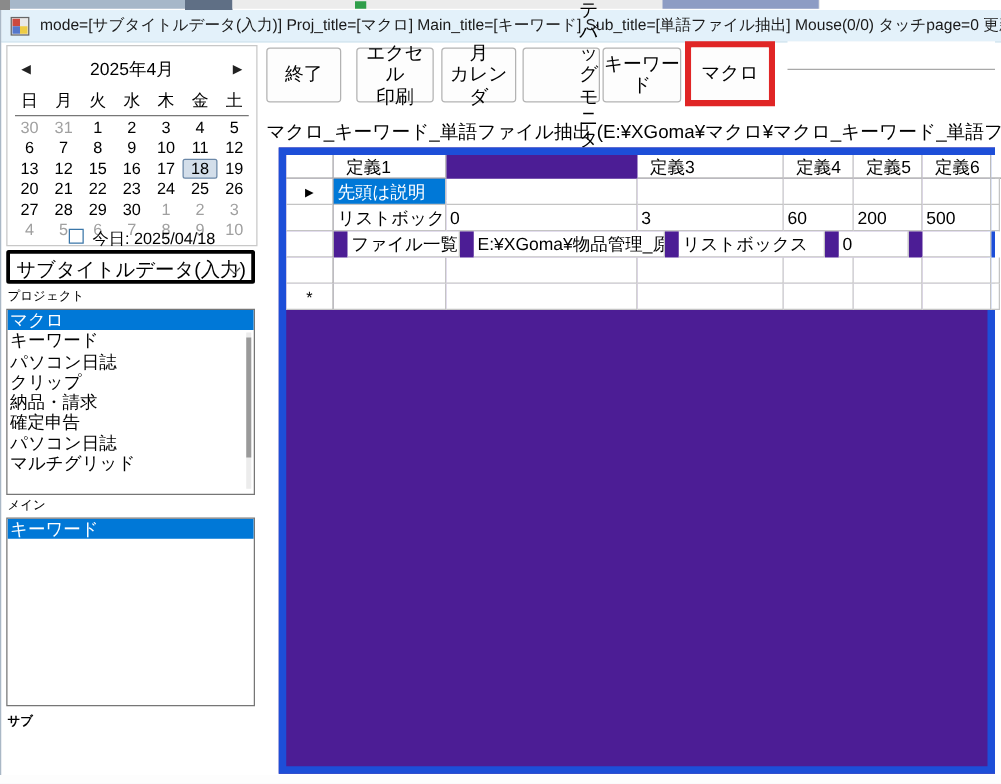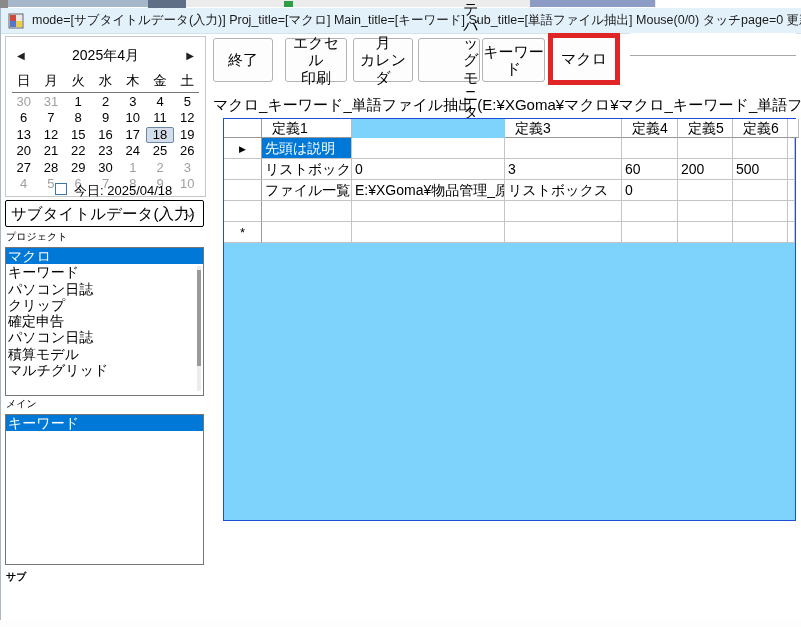--- a/index.html
+++ b/index.html
@@ -41,41 +41,41 @@
   #btn-debug{left:418px;width:62px;padding-left:44px;}
   #btn-keyword{left:482px;width:63px;}
   #macro-frame{position:absolute;left:548px;top:33px;width:72px;height:52px;border:5px solid #e02525;box-sizing:border-box;}
   #btn-macro{position:absolute;left:0;top:0;width:62px;height:42px;border:none;border-radius:0;}
   #partial-control{position:absolute;left:630px;top:33px;width:166px;height:22px;background:#fff;border-bottom:1px solid #a8a8a8;}
   
   #grid-caption{position:absolute;left:213px;top:96px;width:588px;height:18px;font-size:15px;
                 white-space:nowrap;overflow:hidden;}
   
   #mode-select{position:absolute;left:5px;top:200px;width:199px;height:27px;background:#fff;
-               border:1px solid #000000;border-radius:2px;box-sizing:border-box;}
+               border:3px solid #000000;border-radius:2px;box-sizing:border-box;}
   #mode-select-value{position:absolute;left:5px;top:3px;font-size:15.5px;white-space:nowrap;}
   #mode-chevron{position:absolute;right:9px;top:8px;width:8px;height:8px;}
   #mode-chevron:before{content:"";position:absolute;left:0;top:0;width:6px;height:6px;
                border-right:1.5px solid #5a5a5a;border-bottom:1.5px solid #5a5a5a;transform:rotate(45deg);}
   .side-label{position:absolute;left:6px;font-size:10px;height:16px;}
   #label-project{top:230px;}
   #label-main{top:397px;}
   #label-sub{top:570px;font-weight:bold;}
   .listbox{position:absolute;left:5px;width:199px;background:#fff;border:1px solid #767676;
            box-sizing:border-box;overflow:hidden;}
   #project-list{top:247px;height:149px;}
   #main-list{top:414px;height:151px;}
   #sub-list{top:587px;height:40px;}
   .li{height:16.3px;line-height:16.3px;font-size:14px;padding-left:2px;white-space:nowrap;overflow:hidden;}
   .li.sel{background:#0078d7;color:#fff;}
   #project-scrollbar{position:absolute;right:2px;top:18px;width:4px;height:125px;background:#ececec;}
   #project-scroll-thumb{position:absolute;left:0;top:4px;width:4px;height:96px;background:#9a9a9a;}
   
-  #grid{position:absolute;left:223px;top:118px;width:573px;height:403px;background:#7dd3fc;
-        border:1px solid #1d4ed8;box-sizing:border-box;}
+  #grid{position:absolute;left:223px;top:118px;width:573px;height:501px;background:#4c1d95;
+        border:6px solid #1d4ed8;box-sizing:border-box;}
   .grow{display:flex;}
   .gcell{flex:none;box-sizing:border-box;background:#fff;border-right:1px solid #c4c4c4;
          border-bottom:1px solid #c4c4c4;font-size:14px;line-height:20px;padding-left:3px;
          white-space:nowrap;overflow:hidden;}
   .ghead .gcell{border-right:1px solid #bcbcbc;border-bottom:1px solid #979797;line-height:18px;padding-left:10px;}
   .gcell.rh{border-right:1px solid #9b9b9b;padding-left:0;text-align:center;}
   .gcell.sel{background:#0078d7;color:#fff;}
   .rh .cur{font-size:9px;display:inline-block;transform:translateY(-1px);}
   .rh .new{font-size:13px;}
 </style>
@@ -187,23 +187,23 @@
   </div>
   <div id="label-project" class="side-label">プロジェクト</div>
   <div id="project-list" class="listbox">
     <div id="project-scrollbar">
       <div id="project-scroll-thumb"></div>
     </div>
   <div class="li sel">マクロ</div>
       <div class="li">キーワード</div>
       <div class="li">パソコン日誌</div>
       <div class="li">クリップ</div>
+      <div class="li">納品・請求</div>
       <div class="li">確定申告</div>
       <div class="li">パソコン日誌</div>
-      <div class="li">積算モデル</div>
       <div class="li">マルチグリッド</div>
     </div>
   <div id="label-main" class="side-label">メイン</div>
   <div id="main-list" class="listbox">
       <div class="li sel">キーワード</div>
     </div>
   <div id="label-sub" class="side-label">サブ</div>
 
   <div id="grid">
       <div class="grow ghead" style="height: 19px;">
@@ -229,21 +229,21 @@
       <div class="grow" style="height: 21px;">
         <div class="gcell rh" style="width: 38px;"></div>
         <div class="gcell" style="width: 90px;">リストボックス</div>
         <div class="gcell" style="width: 153px;">0</div>
         <div class="gcell" style="width: 117px;">3</div>
         <div class="gcell" style="width: 56px;">60</div>
         <div class="gcell" style="width: 55px;">200</div>
         <div class="gcell" style="width: 55px;">500</div>
         <div class="gcell" style="width: 7px;"></div>
       </div>
-      <div class="grow" style="height: 21px;">
+      <div class="grow" style="height: 21px; gap: 11px;">
         <div class="gcell rh" style="width: 38px;"></div>
         <div class="gcell" style="width: 90px;">ファイル一覧</div>
         <div class="gcell" style="width: 153px;">E:¥XGoma¥物品管理_原稿</div>
         <div class="gcell" style="width: 117px;">リストボックス</div>
         <div class="gcell" style="width: 56px;">0</div>
         <div class="gcell" style="width: 55px;"></div>
         <div class="gcell" style="width: 55px;"></div>
         <div class="gcell" style="width: 7px;"></div>
       </div>
       <div class="grow" style="height: 21px;">

